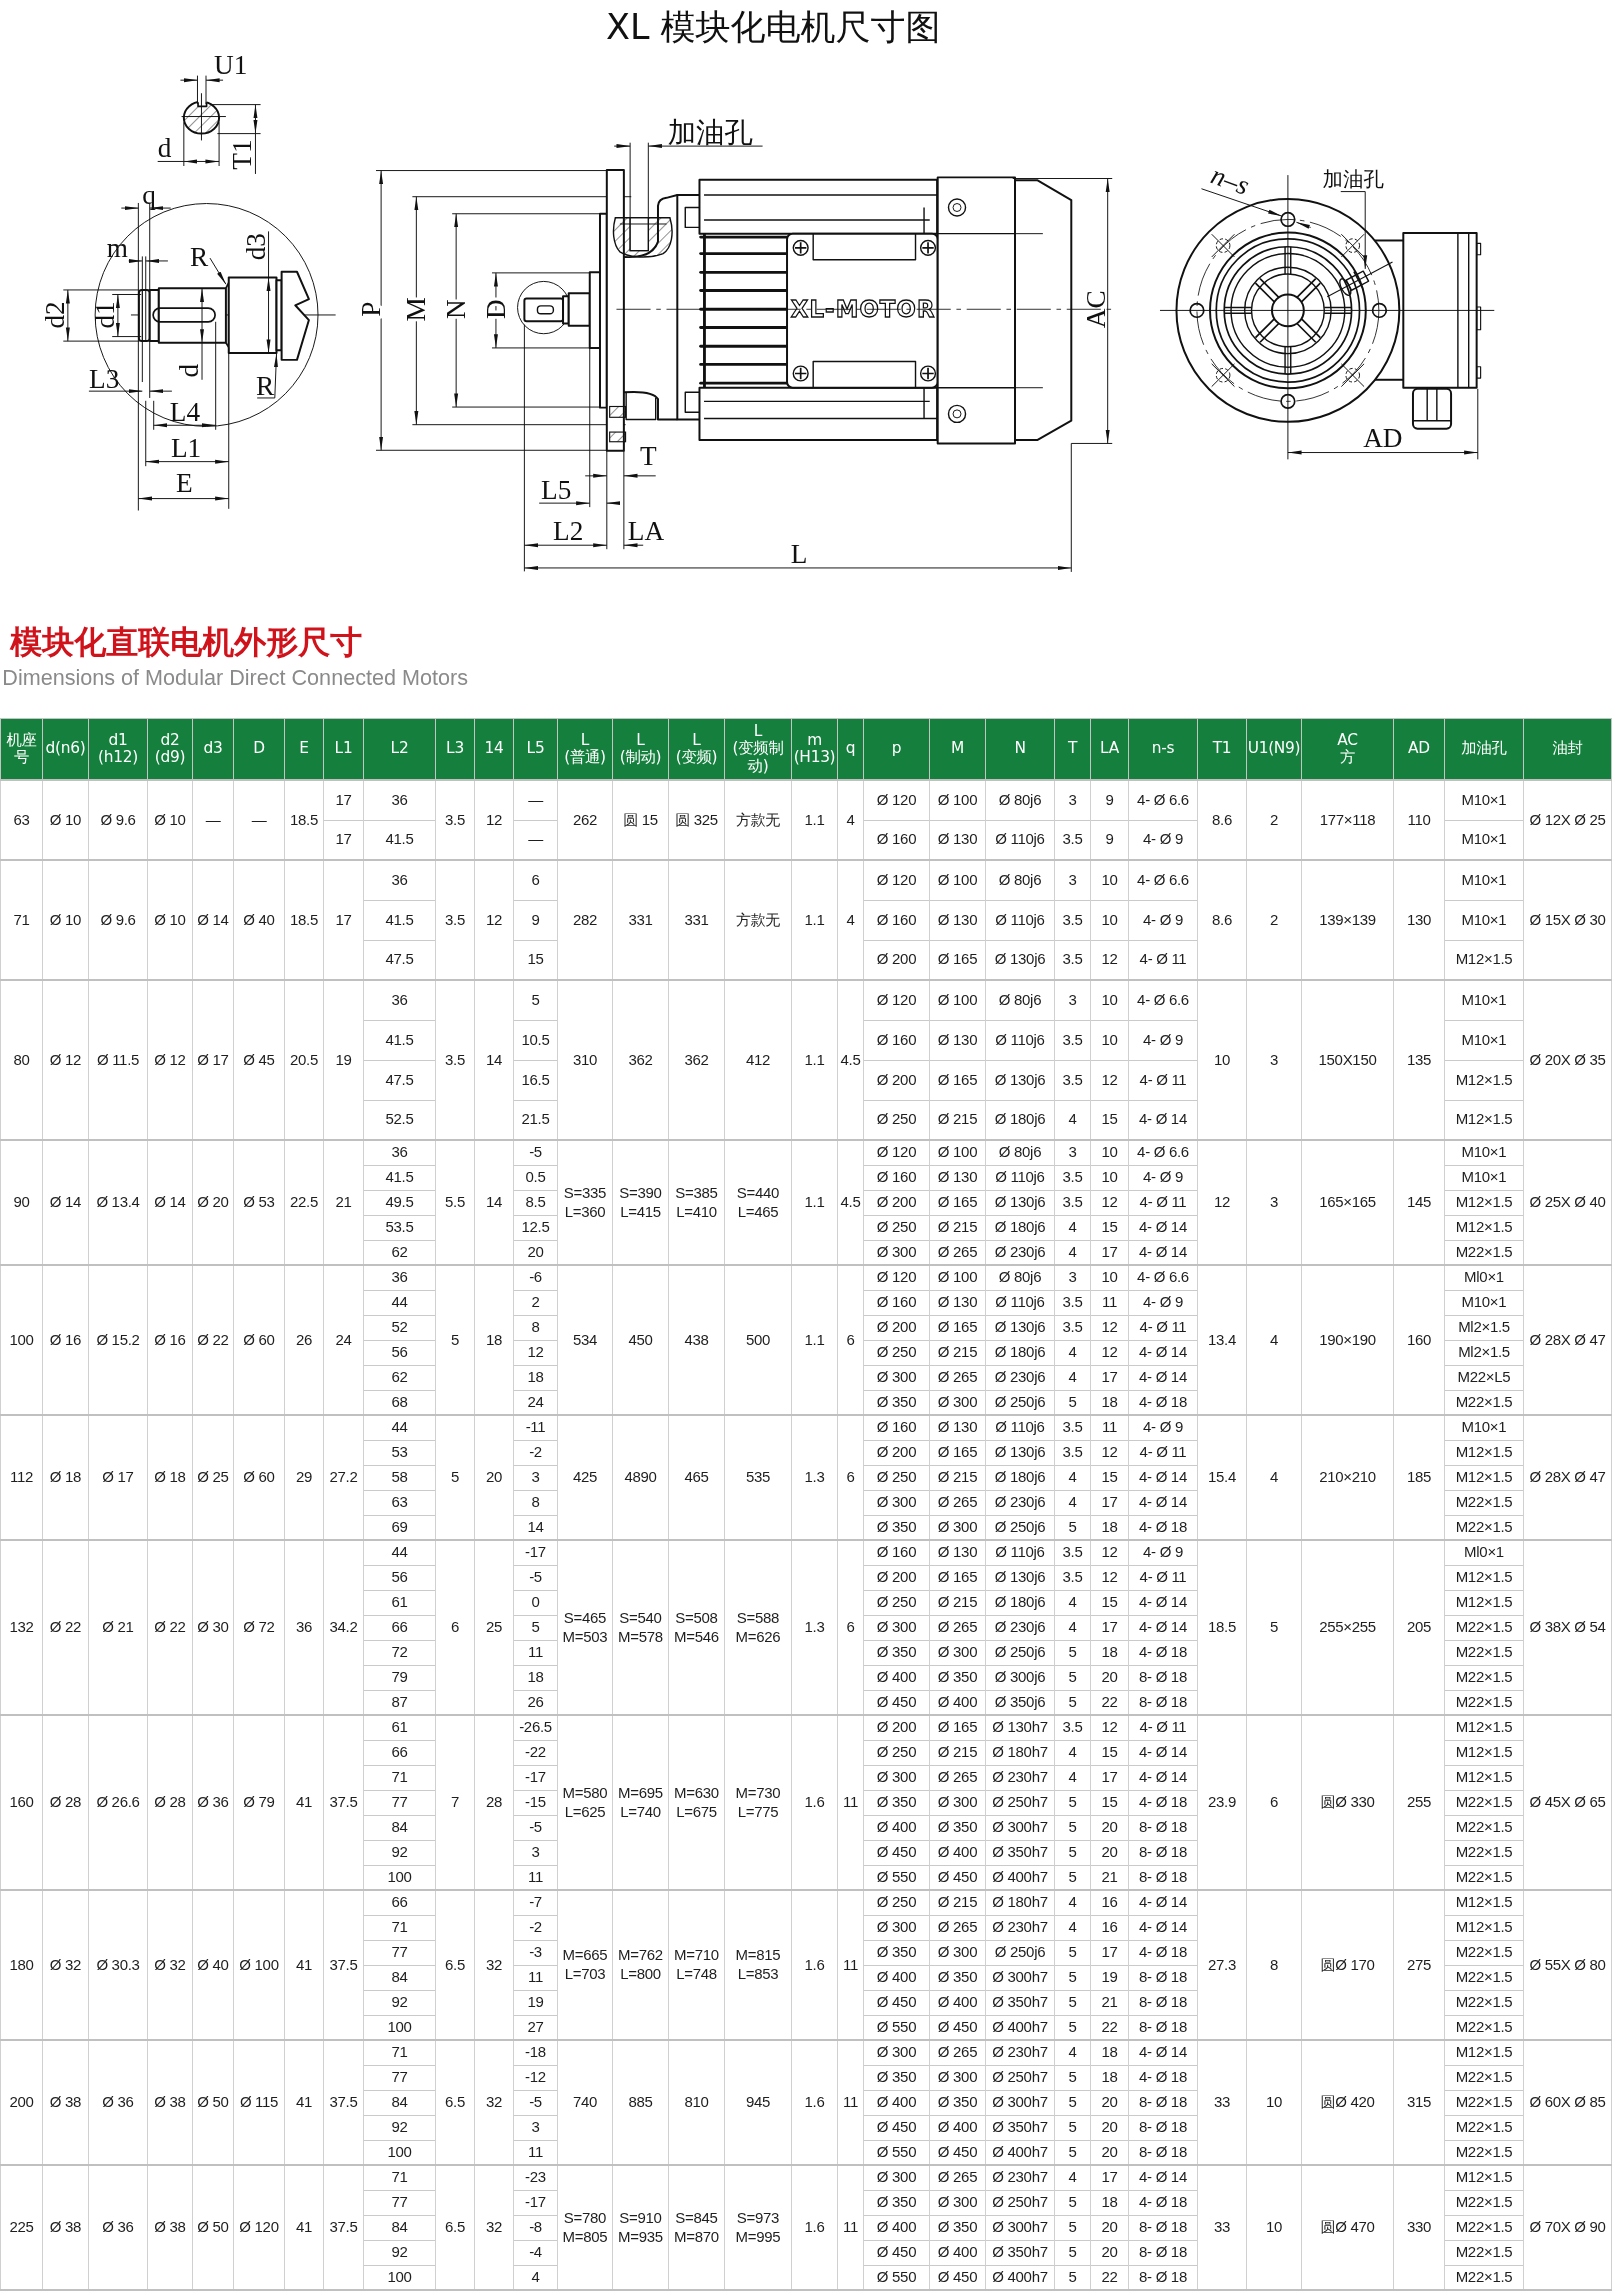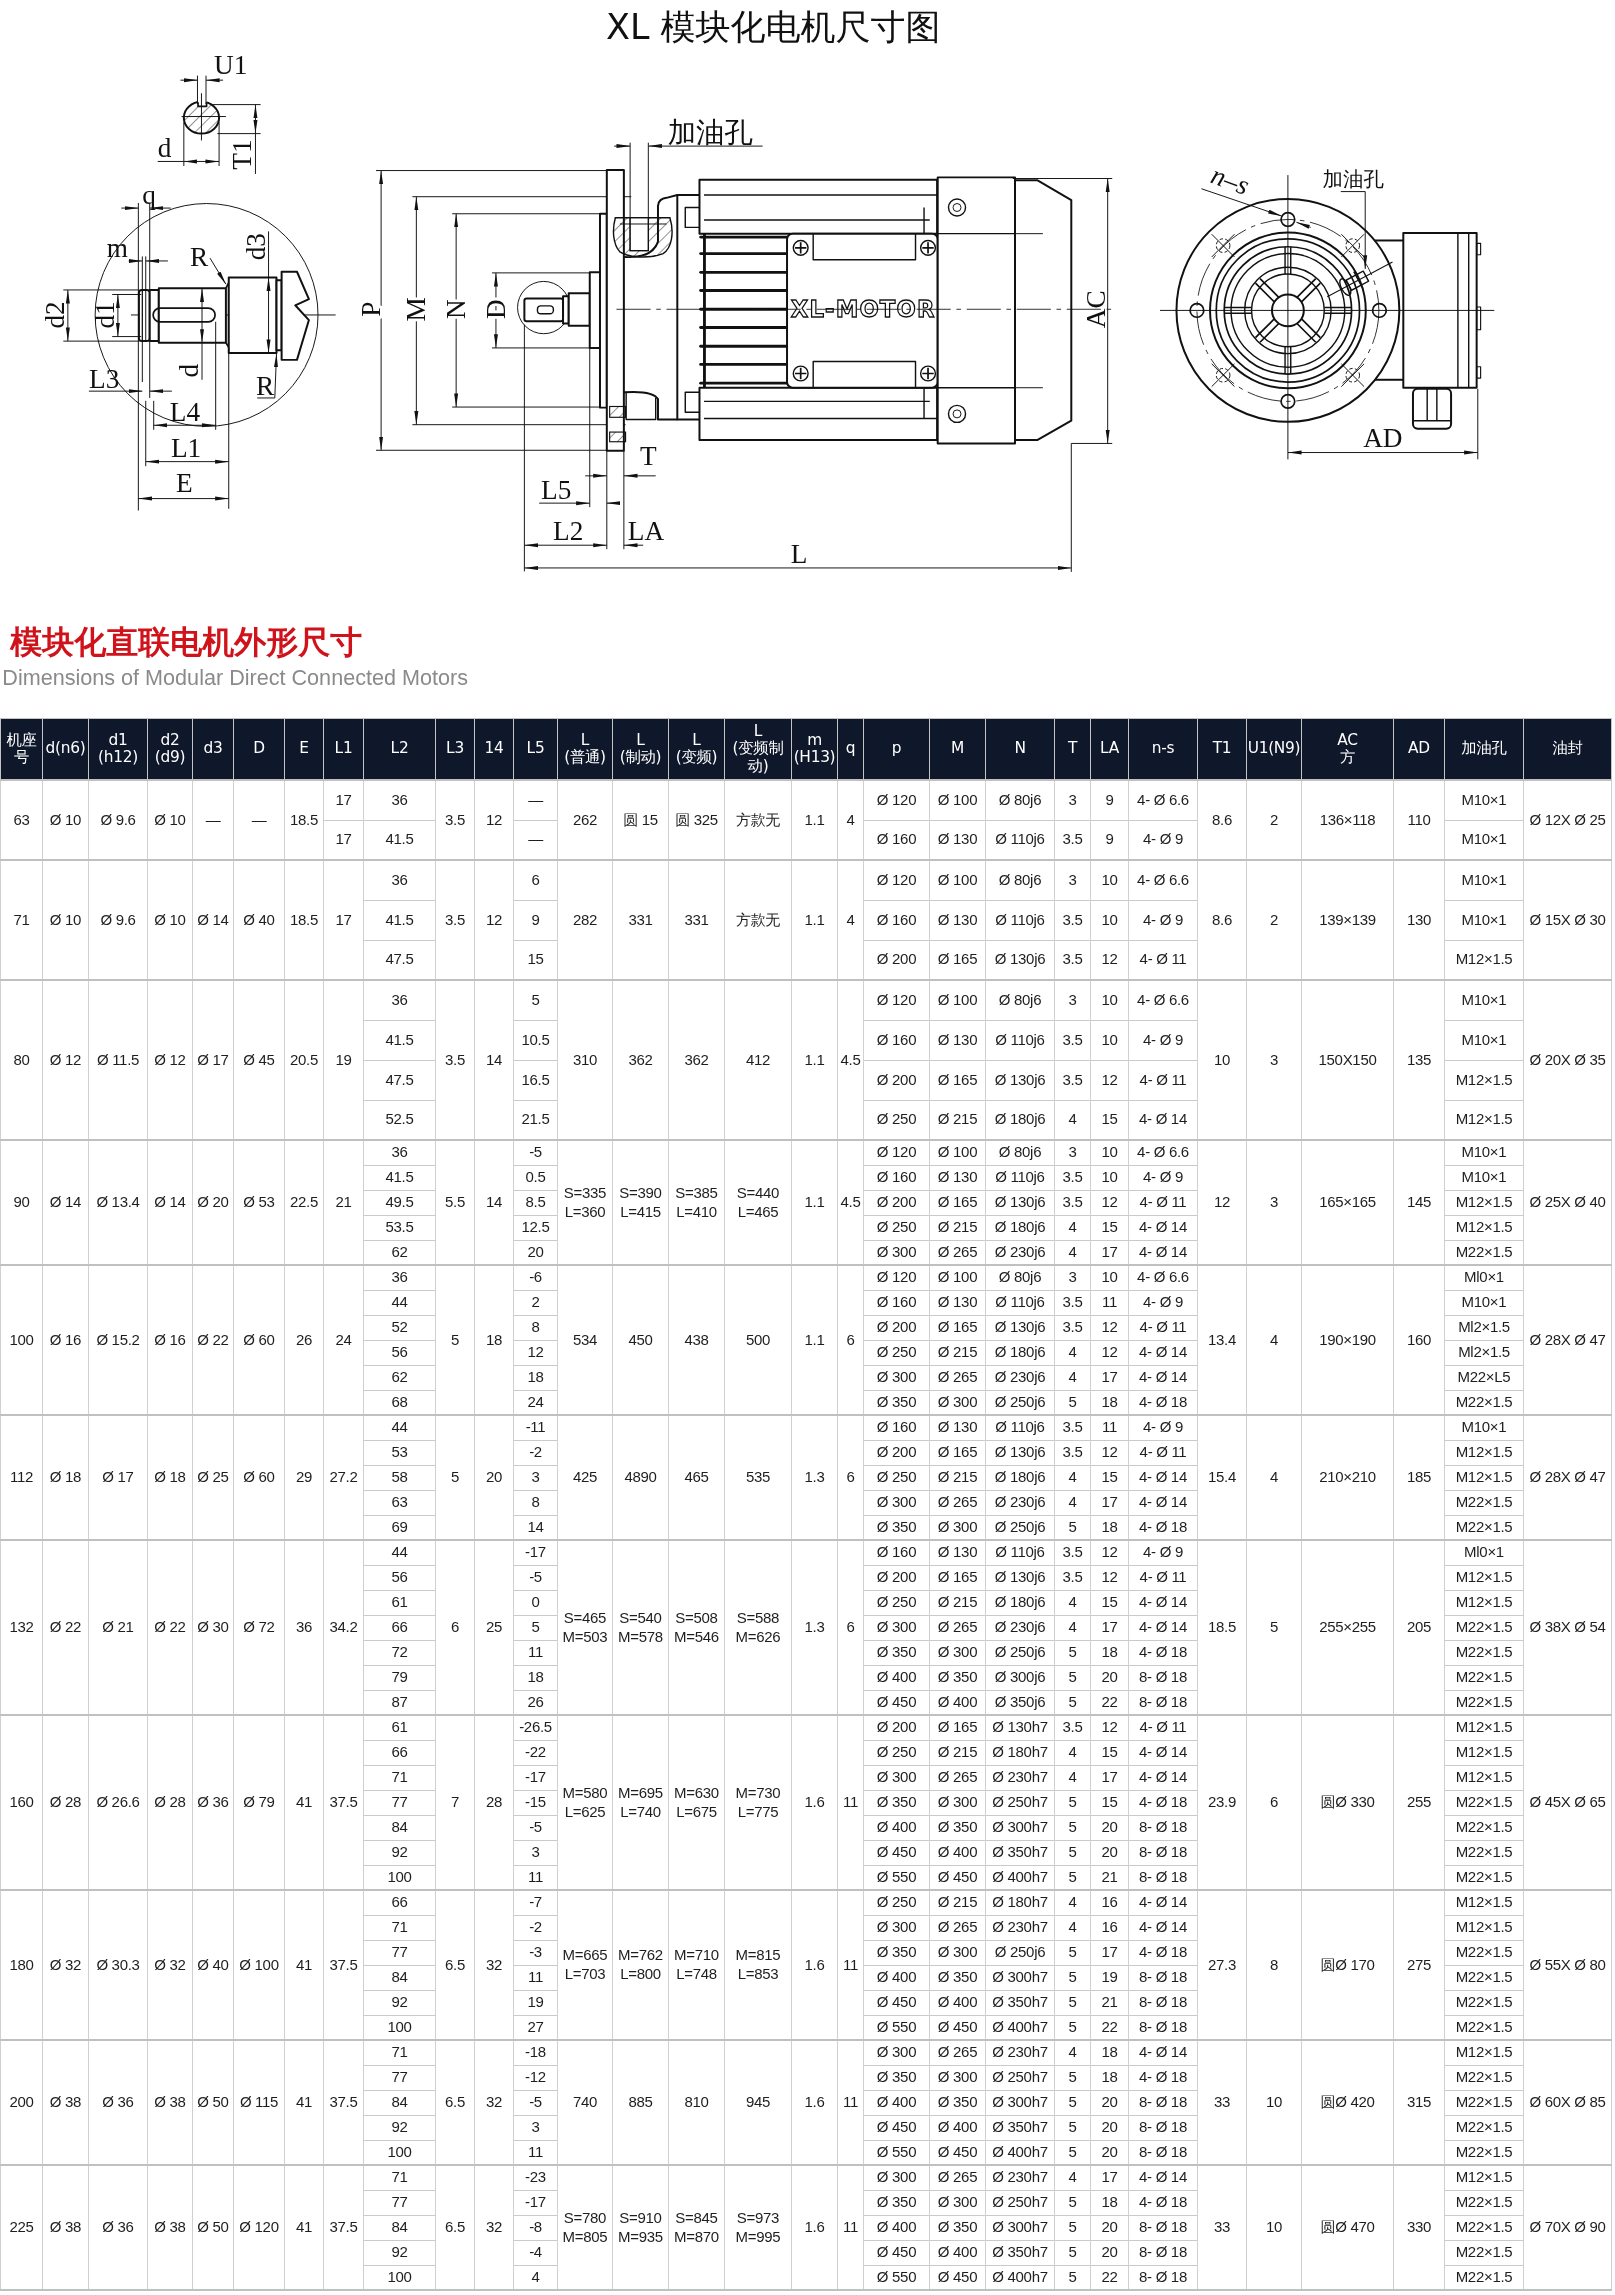--- a/index.html
+++ b/index.html
@@ -11,21 +11,21 @@
   #drawing .t{fill:none;stroke:#111;stroke-width:1.7;}
   #drawing .c{fill:none;stroke:#111;stroke-width:1.5;stroke-dasharray:60 10 8 10;}
   #drawing .fin{stroke:#111;stroke-width:5;stroke-linecap:round;}
   #drawing .lbl{font-family:"Liberation Serif","DejaVu Serif",serif;font-size:48px;fill:#111;}
   #drawing .halo{paint-order:stroke;stroke:#fff;stroke-width:10px;stroke-linejoin:round;}
   #drawing .cn{font-family:"DejaVu Serif","Liberation Serif",serif;font-size:50px;fill:#111;}
   #drawing .logo{font-family:"DejaVu Sans","Liberation Sans",sans-serif;font-size:40px;font-weight:bold;fill:#fff;stroke:#111;stroke-width:2.2px;letter-spacing:2px;}
   #sec-title-cn{position:absolute;left:2.3px;top:626px;font-size:32px;line-height:1;font-weight:bold;color:#D0121B;white-space:nowrap;font-family:"DejaVu Sans","Liberation Sans",sans-serif;margin-left:8px;}
   #sec-title-en{position:absolute;left:2.3px;top:667px;font-size:21.6px;line-height:1;color:#8A8A8A;white-space:nowrap;text-align:right;}
   #dim-table{position:absolute;left:0;top:718px;width:1612px;border-collapse:collapse;table-layout:fixed;border-bottom:2.3px solid #c0c0c0;border-top:1.7px solid #c0c0c0;}
-  #dim-table th{background:#0f172a;color:#fff;font-weight:normal;font-size:15.4px;line-height:1.12;white-space:pre-line;height:60px;border:1.1px solid #c4c4c4;padding:0;text-align:center;vertical-align:middle;font-family:"DejaVu Sans","Liberation Sans",sans-serif;letter-spacing:-0.3px;}
+  #dim-table th{background:#15803d;color:#fff;font-weight:normal;font-size:15.4px;line-height:1.12;white-space:pre-line;height:60px;border:1.1px solid #c4c4c4;padding:0;text-align:center;vertical-align:middle;font-family:"DejaVu Sans","Liberation Sans",sans-serif;letter-spacing:-0.3px;}
   #dim-table td{font-size:15px;color:#1e1e1e;text-align:center;vertical-align:middle;white-space:pre-line;line-height:1.25;border-left:1.1px solid #d0d0d0;border-right:1.1px solid #d0d0d0;padding:0;letter-spacing:-0.3px;}
   #dim-table tr{height:25px;}
   #dim-table tr.tall{height:40px;}
   #dim-table tr.grp>td{border-top:2.3px solid #c0c0c0;}
   #dim-table tr.sub>td{border-top:1.7px solid #cacaca;}
 </style>
 </head>
 <body>
 
 <div id="page">
@@ -426,21 +426,21 @@
           <td rowspan="2">1.1</td>
           <td rowspan="2">4</td>
           <td>Ø 120</td>
           <td>Ø 100</td>
           <td>Ø 80j6</td>
           <td>3</td>
           <td>9</td>
           <td>4- Ø 6.6</td>
           <td rowspan="2">8.6</td>
           <td rowspan="2">2</td>
-          <td rowspan="2">136×118</td>
+          <td rowspan="2">177×118</td>
           <td rowspan="2">110</td>
           <td>M10×1</td>
           <td rowspan="2">Ø 12X Ø 25</td>
         </tr>
         <tr class="sub tall">
           <td>17</td>
           <td>41.5</td>
           <td>—</td>
           <td>Ø 160</td>
           <td>Ø 130</td>

